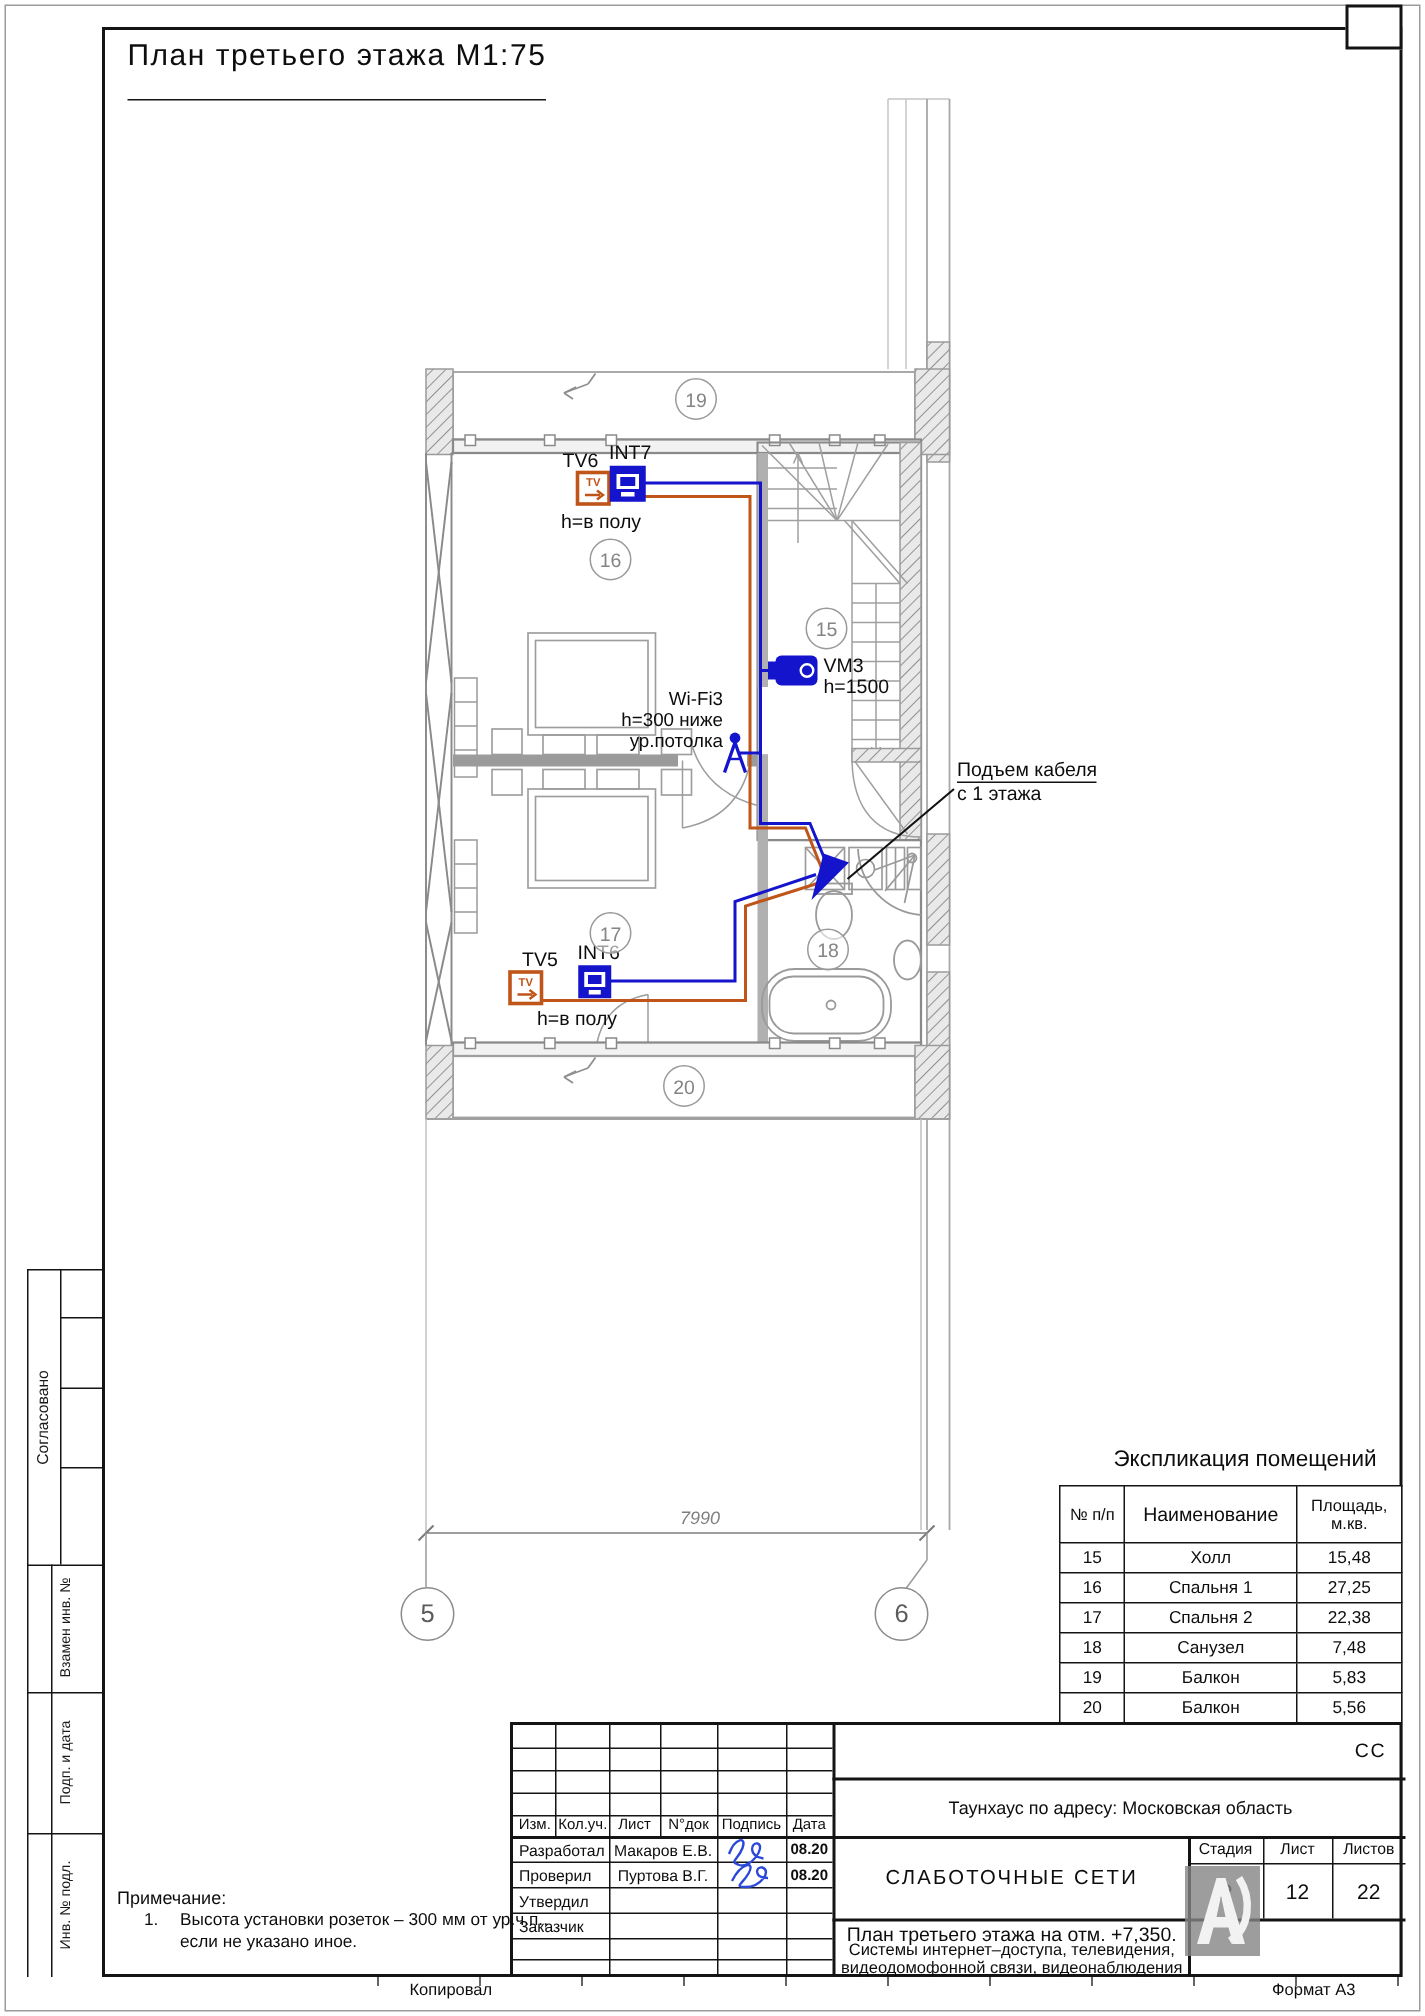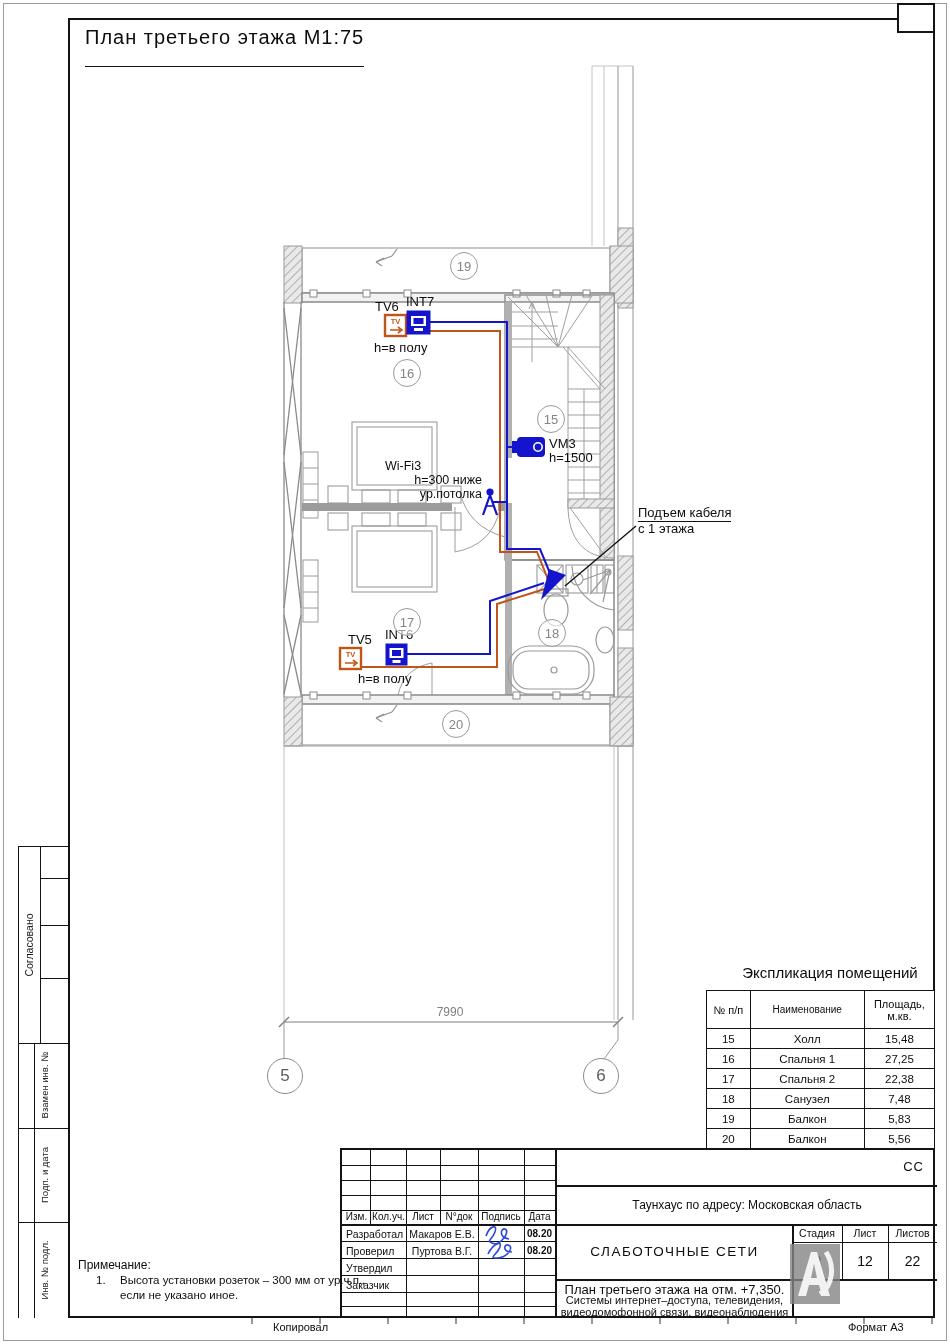--- a/index.html
+++ b/index.html
@@ -294,21 +294,21 @@
   </svg>
 
   <div class="lbl" style="left:85px;top:26px;font-size:20px;letter-spacing:1px;">
     <span class="underln">План третьего этажа М1:75</span>
   </div>
 
   <div class="lbl" style="left:375px;top:299px;font-size:13px;">TV6</div>
   <div class="lbl" style="left:406px;top:294px;font-size:13px;">INT7</div>
   <div class="lbl" style="left:374px;top:340px;font-size:13px;">h=в полу</div>
 
-  <div class="lbl" style="left:385px;top:459px;width:97px;text-align:left;font-size:12.5px;">Wi-Fi3</div>
+  <div class="lbl" style="left:385px;top:459px;width:97px;text-align:right;font-size:12.5px;">Wi-Fi3</div>
   <div class="lbl" style="left:385px;top:473px;width:97px;text-align:right;font-size:12.5px;">h=300 ниже</div>
   <div class="lbl" style="left:385px;top:487px;width:97px;text-align:right;font-size:12.5px;">ур.потолка</div>
 
   <div class="lbl" style="left:549px;top:436px;font-size:13px;">VM3</div>
   <div class="lbl" style="left:549px;top:450px;font-size:13px;">h=1500</div>
 
   <div class="lbl" style="left:638px;top:505px;font-size:13px;border-bottom:1.3px solid #111;padding-bottom:1px;">Подъем кабеля</div>
   <div class="lbl" style="left:638px;top:521px;font-size:13px;">с 1 этажа</div>
 
   <div class="lbl" style="left:348px;top:632px;font-size:13px;">TV5</div>
@@ -327,34 +327,34 @@
   <div class="circle" style="left:393px;top:608px;">
       <span>17</span>
     </div>
   <div class="circle" style="left:538px;top:619px;">
       <span>18</span>
     </div>
   <div class="circle" style="left:442px;top:710px;">
       <span>20</span>
     </div>
 
-  <div class="lbl gray" style="left:420px;top:1005px;width:60px;text-align:center;font-size:12px;">7990</div>
+  <div class="lbl gray" style="left:420px;top:1005px;width:60px;text-align:right;font-style:italic;font-size:12px;">7990</div>
   <div class="axcircle" style="left:267px;top:1058px;">
       <span>5</span>
     </div>
   <div class="axcircle" style="left:583px;top:1058px;">
       <span>6</span>
     </div>
 
   <div class="lbl" style="left:740px;top:964px;width:180px;text-align:center;font-size:15px;">Экспликация помещений</div>
   <table class="expl abs" style="left:706px;top:990px;width:229px;">
     <tbody>
         <tr style="height:38px;">
       <th style="width:44px;font-size:11px;">№ п/п</th>
-      <th style="width:115px;font-size:10px;">Наименование</th>
+      <th style="width:115px;font-size:13px;">Наименование</th>
       <th style="width:70px;font-size:11px;">
         <div>Площадь,</div>
         <div>м.кв.</div>
       </th>
     </tr>
     <tr style="height:20px;font-size:11.5px;">
       <td>15</td>
           <td>Холл</td>
           <td>15,48</td>
         </tr>

